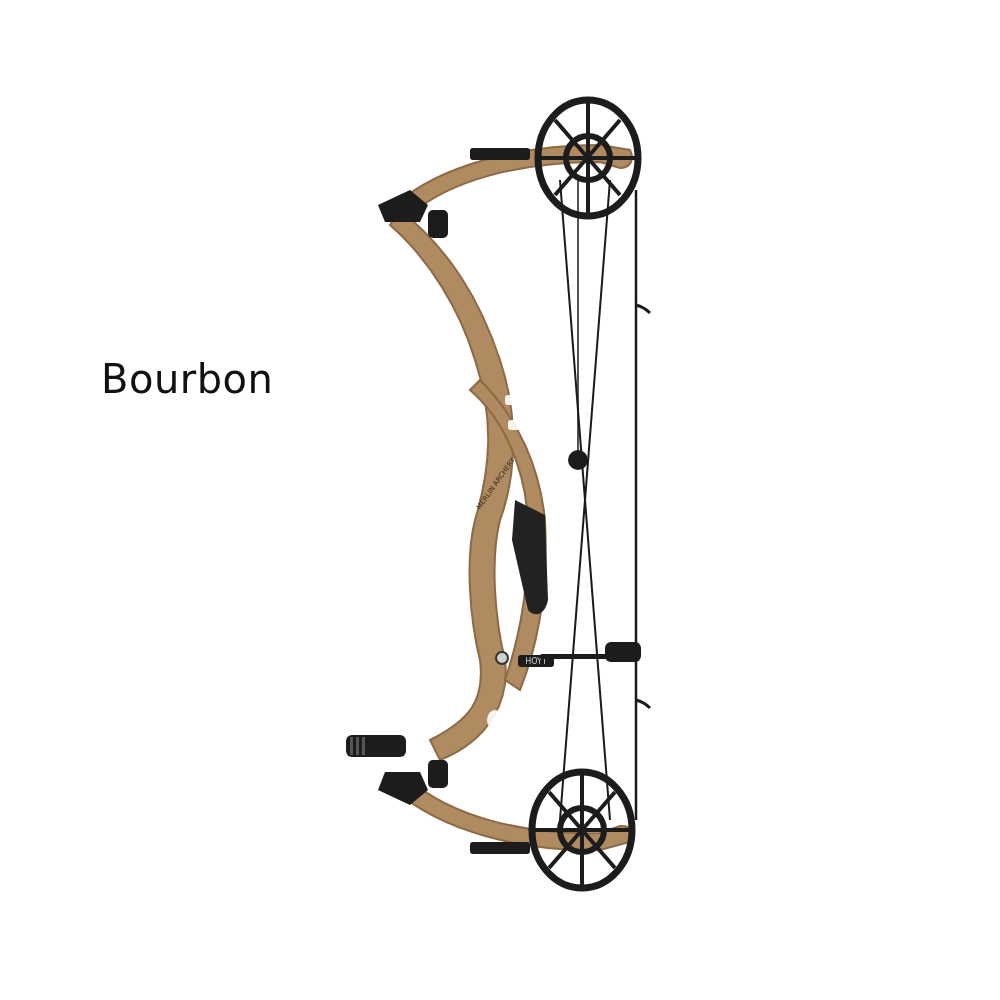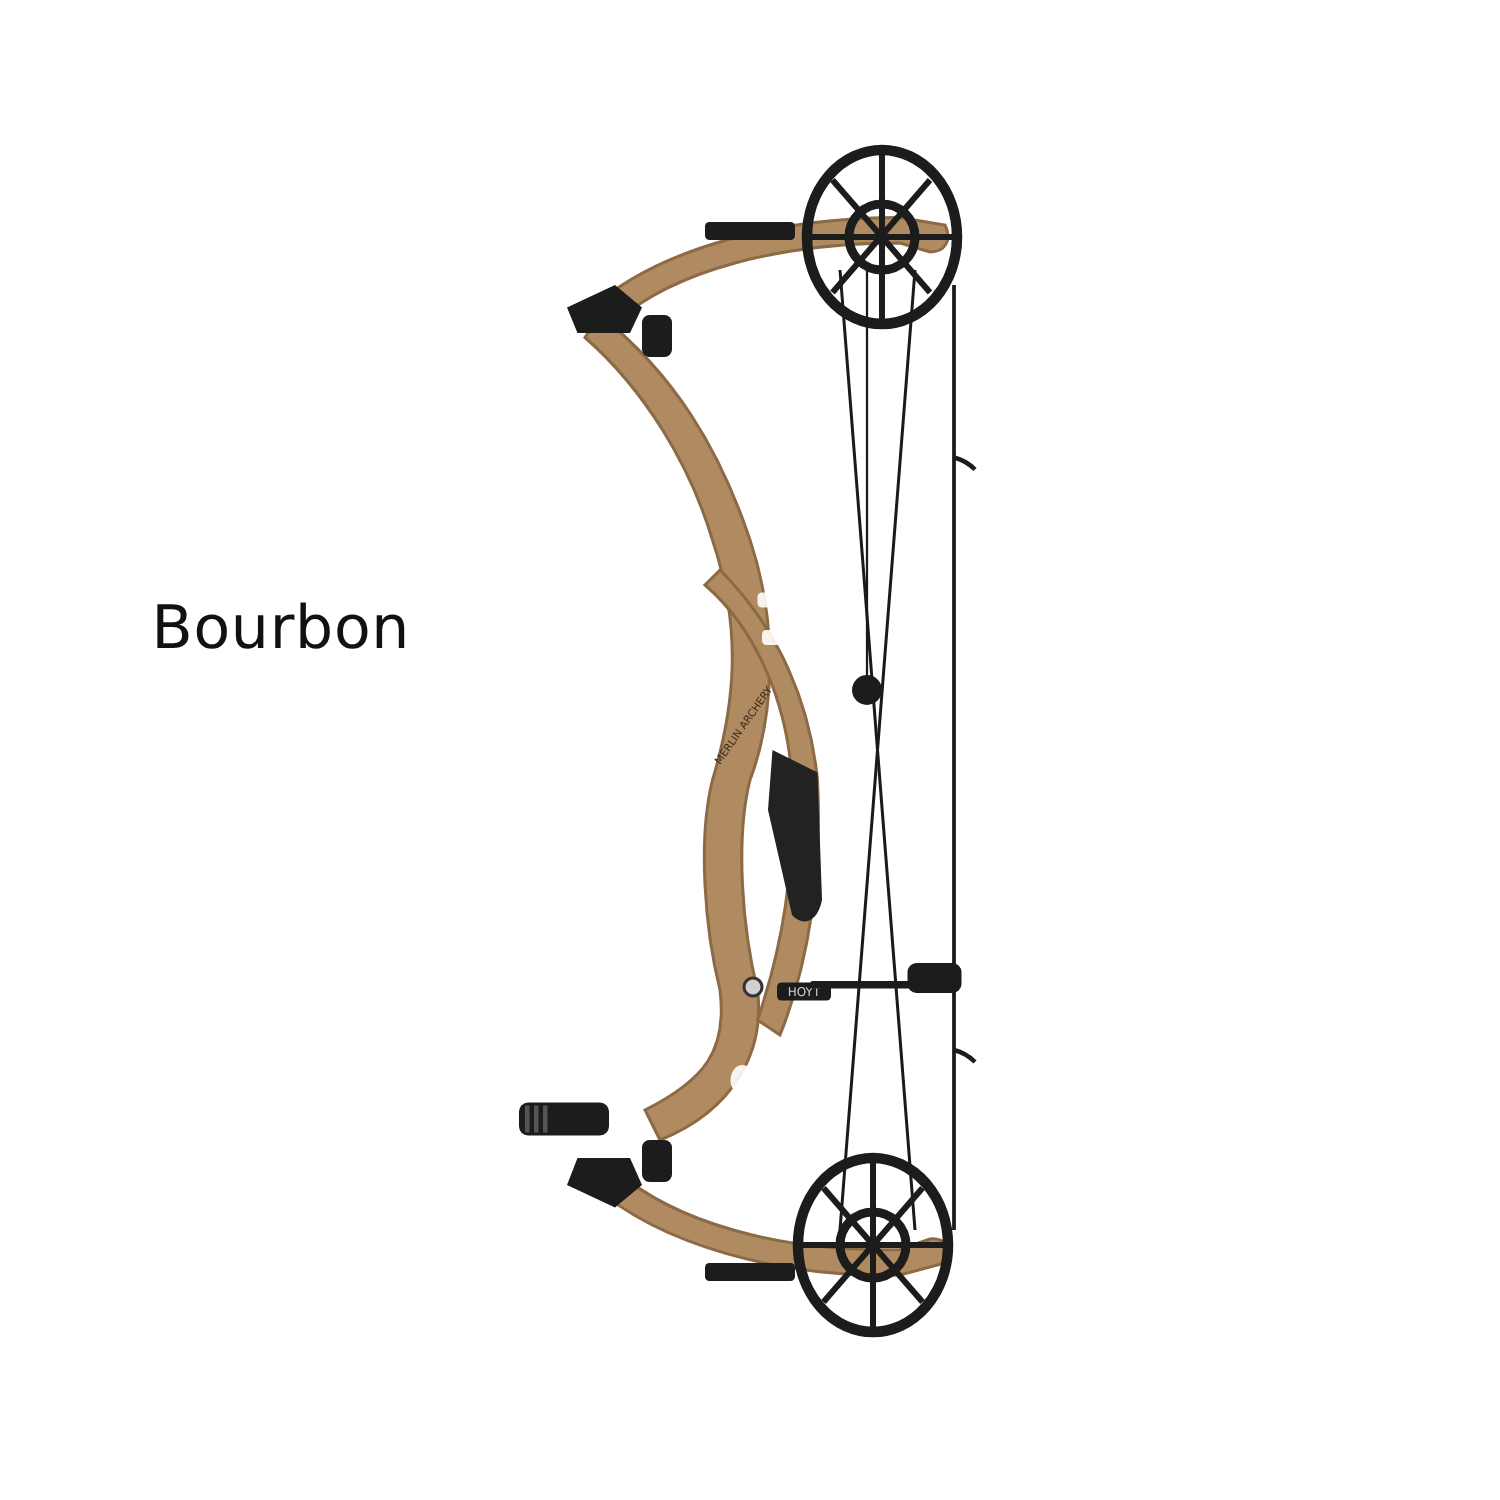--- a/index.html
+++ b/index.html
@@ -1,17 +1,17 @@
 <!DOCTYPE html>
 <html><head>
 <meta charset="utf-8">
 <style>
   html, body { margin:0; padding:0; background:#ffffff; }
   body { width:1000px; height:1000px; position:relative; overflow:hidden; font-family:"DejaVu Sans", sans-serif; }
-  .label { position:absolute; left:101px; top:356px; font-size:40px; color:#111111; font-family:"DejaVu Sans", sans-serif; letter-spacing:0.5px;margin-top:40px; }
+  .label { position:absolute; left:101px; top:356px; font-size:40px; color:#111111; font-family:"DejaVu Sans", sans-serif; letter-spacing:0.5px; }
   .bow { position:absolute; left:0; top:0; width:1000px; height:1000px; }
 </style>
 </head>
 <body>
 
 <div class="label">Bourbon</div>
 
 <svg class="bow" viewBox="0 0 1000 1000" xmlns="http://www.w3.org/2000/svg">
 
   <g stroke="#1a1a1a" fill="none">

